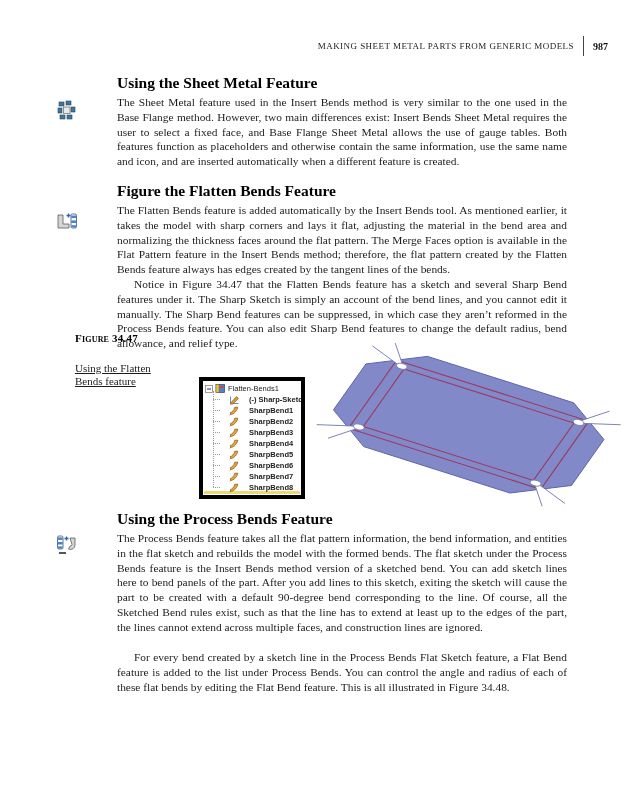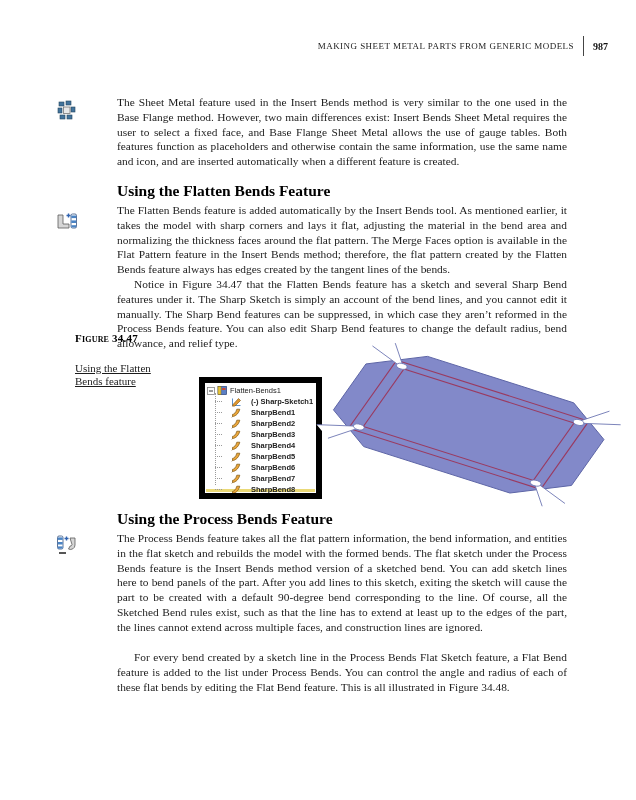--- a/index.html
+++ b/index.html
@@ -36,22 +36,22 @@
     position:absolute;left:75px;top:332px;
     font-size:11px;font-weight:bold;font-variant:small-caps;letter-spacing:.2px;color:#000;
   }
   .fig-caption{
     position:absolute;left:75px;top:362px;width:110px;
     font-size:11px;line-height:13px;color:#1c1c1c;text-decoration:underline;
   }
 
   
   .tree-box{
-    position:absolute;left:199px;top:377px;width:123px;height:122px;
-    background:#ffffff;border:6px solid #000000;
+    position:absolute;left:199px;top:377px;width:106px;height:122px;
+    background:#ffffff;border:4px solid #000000;
     font-family:"Liberation Sans",sans-serif;font-size:7.5px;color:#222;
     box-sizing:border-box;overflow:hidden;
   }
   .tree-vline{
     position:absolute;left:10px;top:10px;bottom:8px;width:0;
     border-left:1px dotted #9a9a9a;
   }
   .tree-root-row{display:flex;align-items:center;gap:2px;margin:2px 0 0 2px;height:11px;position:relative;z-index:2;}
   .tree-children{position:relative;z-index:2;}
   .tree-row{display:flex;align-items:center;gap:9px;height:11px;margin-left:10px;font-weight:bold;}
@@ -104,23 +104,24 @@
       <rect x="1.5" y="3" width="5.5" height="13" rx="1.5" fill="#ffffff" stroke="#33507e" stroke-width="0.8"></rect>
       <rect x="1.8" y="4.4" width="4.9" height="2.5" fill="#4b84c4"></rect>
       <rect x="1.8" y="9" width="4.9" height="2.5" fill="#4b84c4"></rect>
       <rect x="1.8" y="13.4" width="4.9" height="2.2" fill="#4b84c4"></rect>
       <path d="M8.5,5.5 h4 M10.5,3.5 v4" stroke="#2f62b0" stroke-width="1.4"></path>
       <path d="M14,5 h5 v7 a4.5,4.5 0 0 1 -6.5,4 l1.6,-3 a1.8,1.8 0 0 0 1.9,-1.5 z" fill="#d6d6d6" stroke="#5a5a5a" stroke-width="0.8"></path>
       <path d="M3,20 h7" stroke="#2b2b2b" stroke-width="1.6"></path>
     </svg>
   </div>
 
+  <div class="sec-heading" style="top:74px;">Using the Sheet Metal Feature</div>
   <div class="body-par" style="top:95px;">The Sheet Metal feature used in the Insert Bends method is very similar to the one used in the Base Flange method. However, two main differences exist: Insert Bends Sheet Metal requires the user to select a fixed face, and Base Flange Sheet Metal allows the use of gauge tables. Both features function as placeholders and otherwise contain the same information, use the same name and icon, and are inserted automatically when a different feature is created.</div>
 
-  <div class="sec-heading" style="top:182px;">Using the Flatten Bends Feature</div>
+  <div class="sec-heading" style="top:182px;">Figure the Flatten Bends Feature</div>
   <div class="body-par" style="top:203px;">The Flatten Bends feature is added automatically by the Insert Bends tool. As mentioned earlier, it takes the model with sharp corners and lays it flat, adjusting the material in the bend area and normalizing the thickness faces around the flat pattern. The Merge Faces option is available in the Flat Pattern feature in the Insert Bends method; therefore, the flat pattern created by the Flatten Bends feature always has edges created by the tangent lines of the bends.</div>
   <div class="body-par indent" style="top:277px;">Notice in Figure 34.47 that the Flatten Bends feature has a sketch and several Sharp Bend features under it. The Sharp Sketch is simply an account of the bend lines, and you cannot edit it manually. The Sharp Bend features can be suppressed, in which case they aren’t reformed in the Process Bends feature. You can also edit Sharp Bend features to change the default radius, bend allowance, and relief type.</div>
 
   <div class="fig-label">Figure 34.47</div>
   <div class="fig-caption">
     <div>Using the Flatten</div>
     <div>Bends feature</div>
   </div>
 
   <div class="tree-box">

